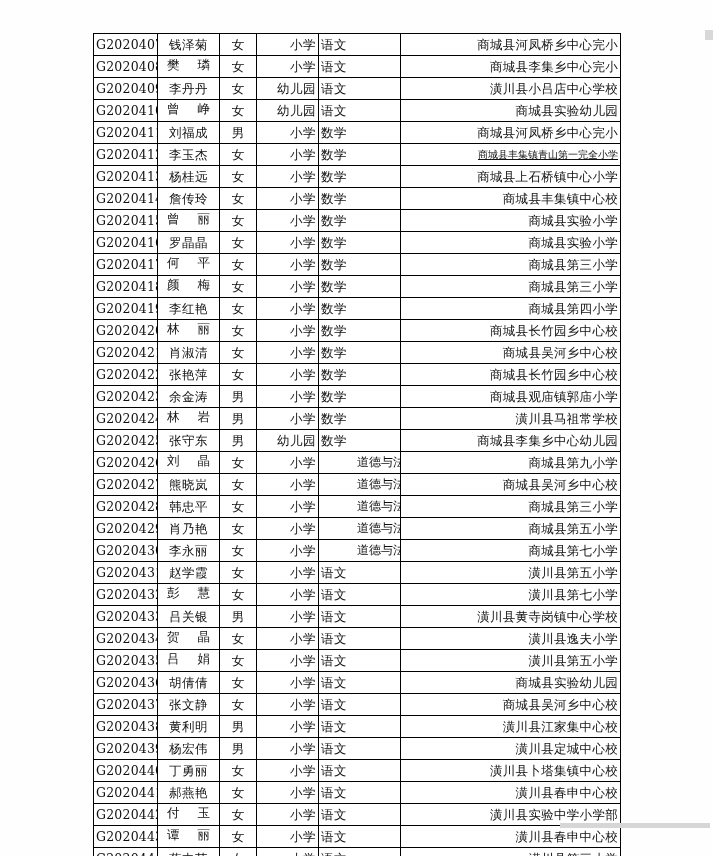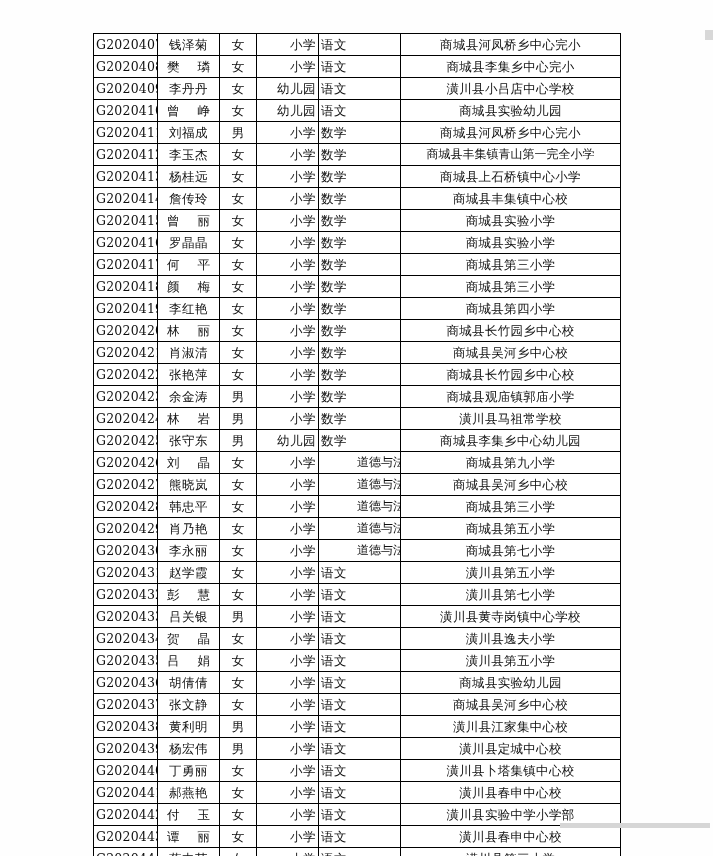--- a/index.html
+++ b/index.html
@@ -58,20 +58,21 @@
     font-size: 12.5px;
     letter-spacing: 0.2px;
   }
   td.name {
     text-align: center;
     font-family: "DejaVu Serif", "Liberation Serif", serif;
     letter-spacing: 0.5px;
   }
   td.name.two-char {
     letter-spacing: 0px;
+    font-family: Liberation Mono, monospace;
   }
   td.name.two-char > span {
     display: inline-block;
     width: 100%;
     text-align: justify;
     text-align-last: justify;
     padding: 0 7px;
     box-sizing: border-box;
     line-height: 21px;
   }
@@ -88,29 +89,30 @@
     text-align: left;
     font-family: "DejaVu Serif", "Liberation Serif", serif;
     letter-spacing: 0.5px;
   }
   td.subject.long {
     letter-spacing: 0px;
     font-size: 12px;
     padding-left: 38px;
   }
   td.school {
-    text-align: center;
+    text-align: right;
     padding-left: 4px;
     font-family: "DejaVu Serif", "Liberation Serif", serif;
     letter-spacing: 0.3px;
     margin-left: 13px;
   }
   td.school.long {
     letter-spacing: 0px;
-    font-size: 12px;
+    font-size: 10px;
+    text-decoration: underline;
   }
   .scroll-shadow-right {
     position: absolute;
     right: 0;
     top: 30px;
     width: 8px;
     height: 10px;
     background: #d8d8d8;
   }
   .scroll-shadow-bottom {

